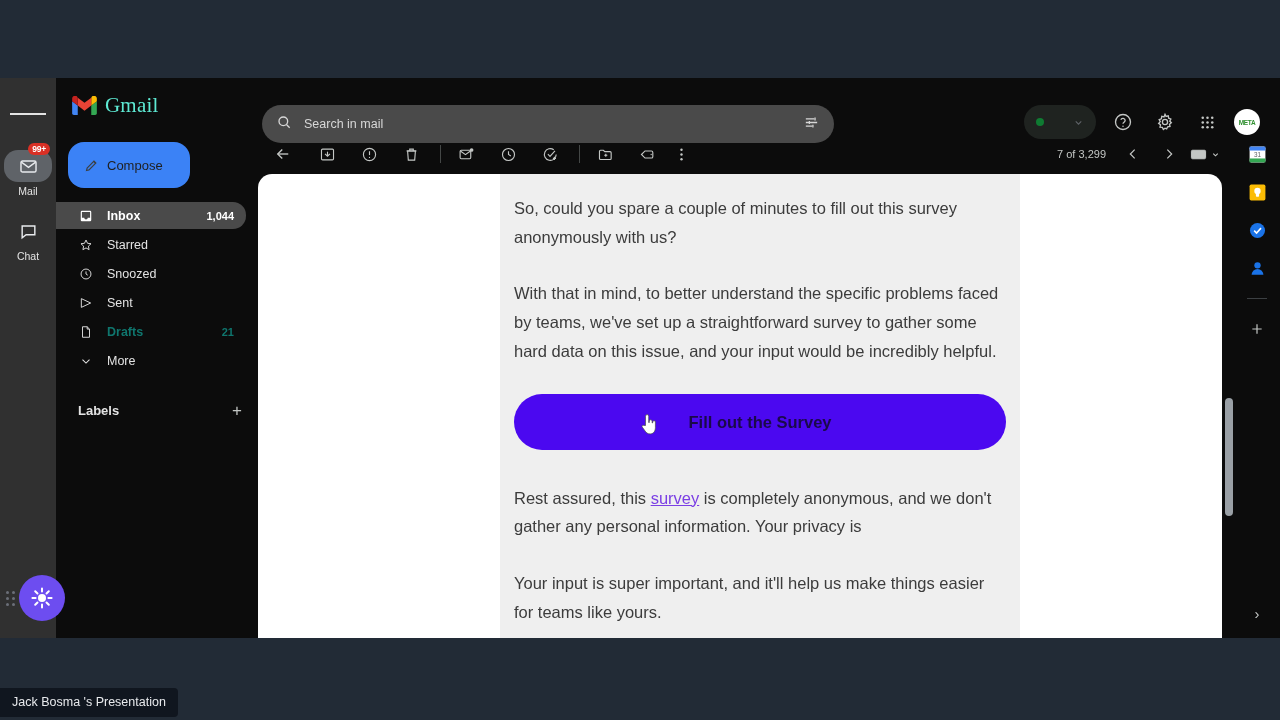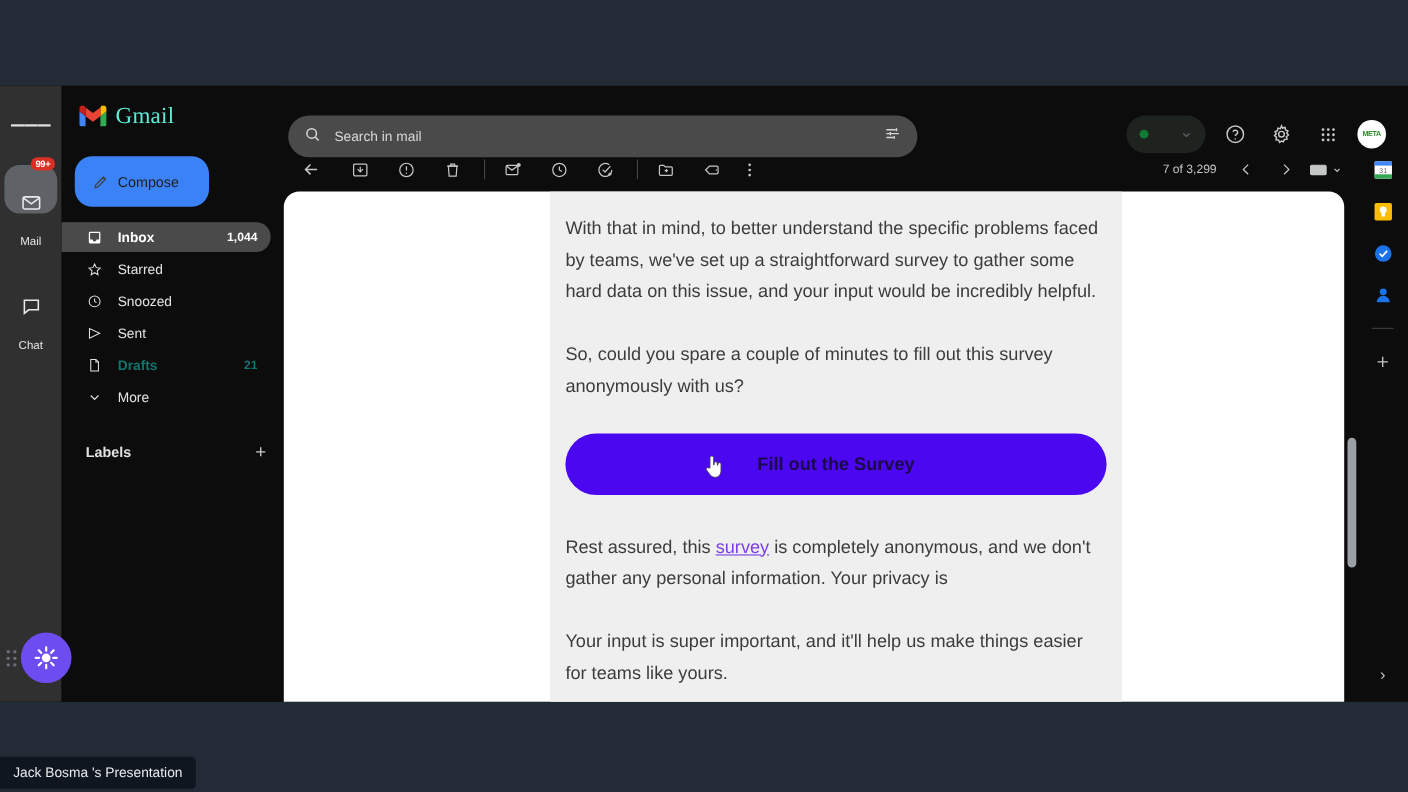--- a/index.html
+++ b/index.html
@@ -34,33 +34,33 @@
     margin-top: 18px; width: 36px; height: 36px;
     display: flex; align-items: center; justify-content: center;
     border-radius: 50%; cursor: pointer;
   }
   .rail-hamburger .bar { display:block; width: 18px; height: 2px; background: #e3e3e3; margin: 2.5px 0; }
   .rail-item {
     margin-top: 18px; width: 56px;
     display: flex; flex-direction: column; align-items: center; cursor: pointer;
   }
   .rail-icon-wrap {
-    position: relative; width: 48px; height: 44px;
-    display: flex; align-items: flex-end; justify-content: center;
+    position: relative; width: 48px; height: 32px;
+    display: flex; align-items: center; justify-content: center;
     border-radius: 14px;
   }
   .rail-item.active .rail-icon-wrap { background: #5f6368; }
   .rail-badge {
     position: absolute; top: -7px; right: 2px;
     background: #d93025; color: #fff;
     font-size: 8.5px; font-weight: bold;
     padding: 1px 4px; border-radius: 8px; line-height: 1.2;
     letter-spacing: -.2px;
   }
-  .rail-label { font-size: 10.5px; color: #e3e3e3; margin-top: 20px; }
+  .rail-label { font-size: 10.5px; color: #e3e3e3; margin-top: 3px; }
 
   
   .nav-sidebar {
     position: absolute; left: 56px; top: 0;
     width: 200px; height: 560px;
     background: #0c0c0c;
   }
   .brand { display: flex; align-items: center; gap: 8px; height: 54px; padding-left: 16px; }
   .brand-text { font-size: 21px; color: #5eead4; letter-spacing: .2px; font-family: "Liberation Serif", serif; }
   .compose-btn {
@@ -486,22 +486,22 @@
           </svg>
         <svg width="9" height="9" viewBox="0 0 24 24" fill="none" stroke="#c4c7c5" stroke-width="3">
             <path d="M6 9.5l6 6 6-6"></path>
           </svg>
       </div>
     </div>
   </div>
 
   <div class="mail-pane">
     <div class="mail-body-card">
+      <p class="mail-p">So, could you spare a couple of minutes to fill out this survey anonymously with us?</p>
       <p class="mail-p">With that in mind, to better understand the specific problems faced by teams, we've set up a straightforward survey to gather some hard data on this issue, and your input would be incredibly helpful.</p>
-      <p class="mail-p">So, could you spare a couple of minutes to fill out this survey anonymously with us?</p>
       <button class="survey-btn">Fill out the Survey</button>
       <p class="mail-p">
         <span>Rest assured, this </span><a class="link">survey</a><span> is completely anonymous, and we don't gather any personal information. Your privacy is</span>
       </p>
       <p class="mail-p">Your input is super important, and it'll help us make things easier for teams like yours.</p>
     </div>
   </div>
 
   <div class="mail-scrollbar">
     <div class="mail-thumb"></div>

